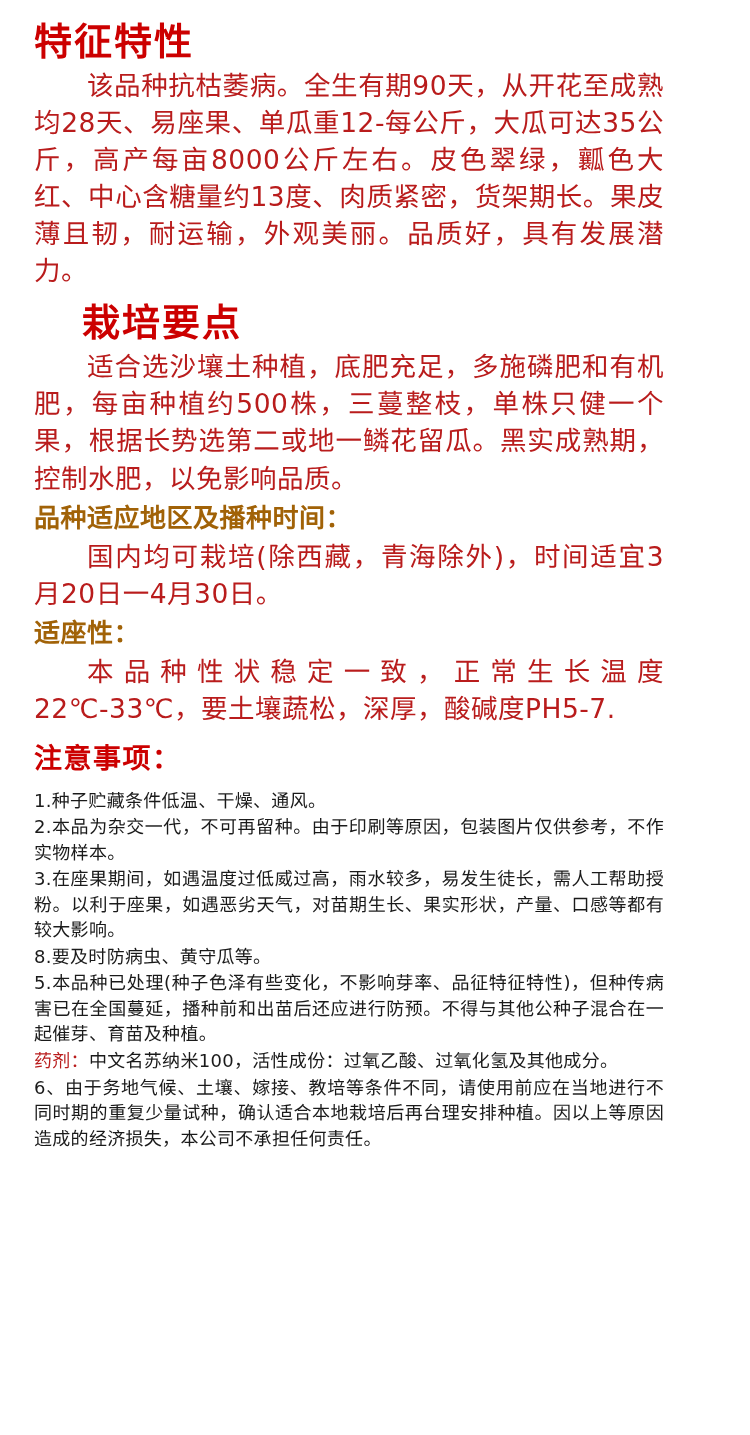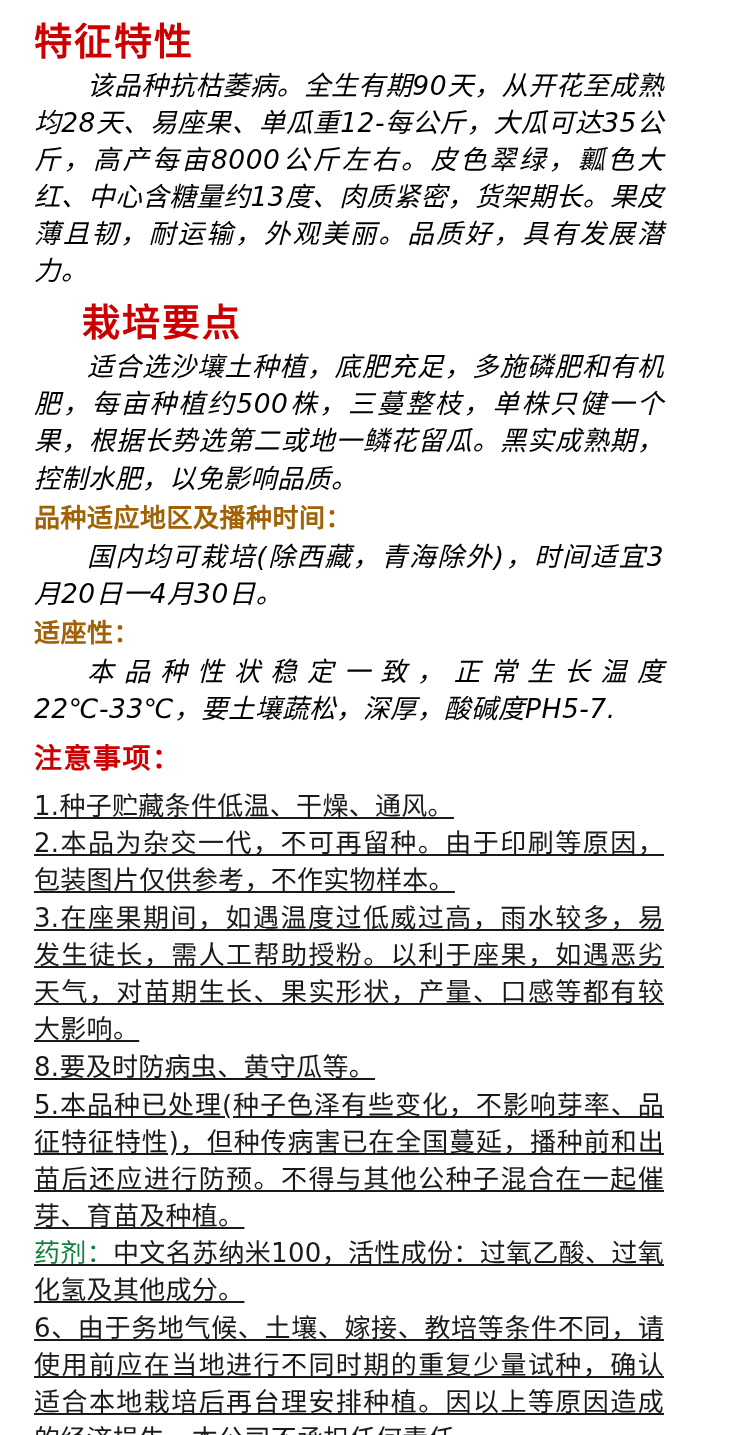--- a/index.html
+++ b/index.html
@@ -26,27 +26,26 @@
     font-size: 38px;
     line-height: 1.18;
     letter-spacing: 2px;
     margin: 6px 0 2px 0;
   }
   .h1.second {
     margin-top: 12px;
     margin-left: 48px;
   }
   .body-text {
-    color: #000000;
+    color: #b91c1c;
     font-size: 26.5px;
     line-height: 1.40;
     letter-spacing: 0.5px;
     text-align: justify;
     margin: 2px 0 4px 0;
-    font-style: italic;
   }
   .indent {
     text-indent: 2em;
   }
   .sub-head {
     color: #a16207;
     font-size: 26px;
     font-weight: bold;
     line-height: 1.35;
     letter-spacing: 0.5px;
@@ -55,29 +54,28 @@
   .notice-head {
     color: #cc0000;
     font-size: 28px;
     font-weight: bold;
     letter-spacing: 1.5px;
     line-height: 1.3;
     margin: 14px 0 10px 0;
   }
   .note-item {
     color: #1a1a1a;
-    font-size: 26px;
+    font-size: 18px;
     line-height: 1.42;
     letter-spacing: 0.3px;
     text-align: justify;
     margin: 0 0 1px 0;
-    text-decoration: underline;
   }
   .inline-red {
-    color: #15803d;
+    color: #b91c1c;
   }
   .hang {
     padding-left: 0;
   }
 </style>
 </head>
 <body>
 
 <div class="page">
 

